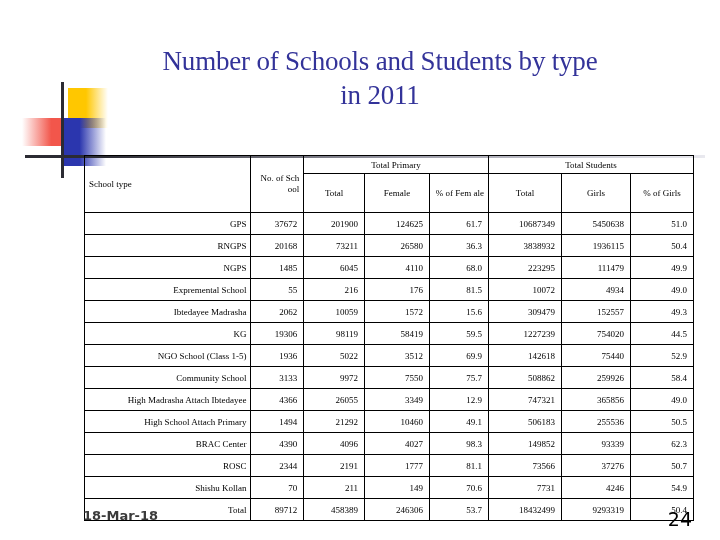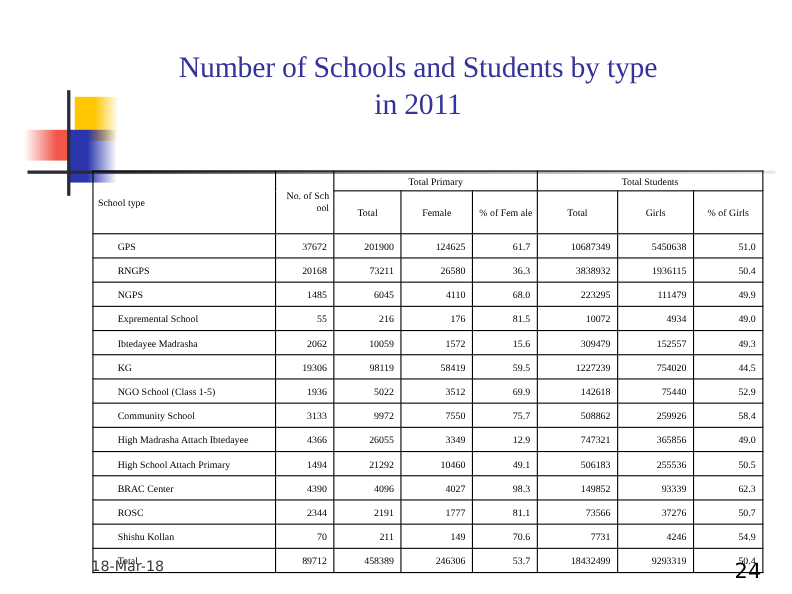--- a/index.html
+++ b/index.html
@@ -104,21 +104,21 @@
   }
   th.pctfem-head {
     text-align: right;
     vertical-align: middle;
     line-height: 11px;
   }
   tbody td {
     height: 21px;
   }
   td.label {
-    text-align: left;
+    text-align: right;
     padding-left: 22px;
   }
   td.num {
     text-align: right;
     padding-right: 6px;
   }
   col.c-label { width: 164px; }
   col.c-school { width: 52px; }
   col.c-tt { width: 60px; }
   col.c-tf { width: 64px; }
@@ -128,20 +128,21 @@
   col.c-sp { width: 62px; }
 
   
   #footer-date {
     position: absolute;
     left: 83px;
     top: 508px;
     font-size: 13px;
     color: #3b3b3b;
     font-family: "DejaVu Sans", sans-serif;
+    font-weight: bold;
   }
   #footer-page {
     position: absolute;
     right: 28px;
     top: 508px;
     font-size: 19px;
     color: #000000;
     font-family: "DejaVu Sans", sans-serif;
   }
 </style>

